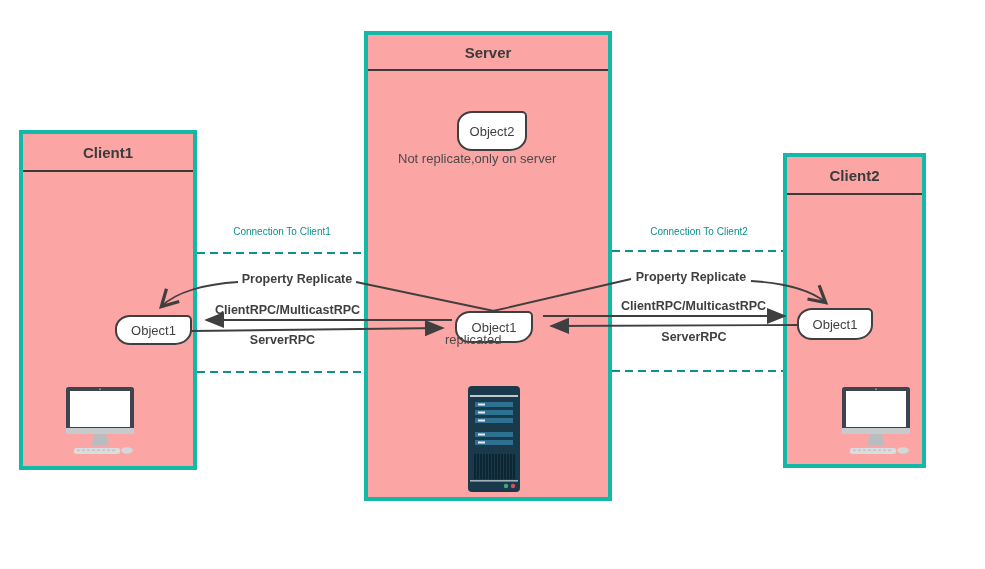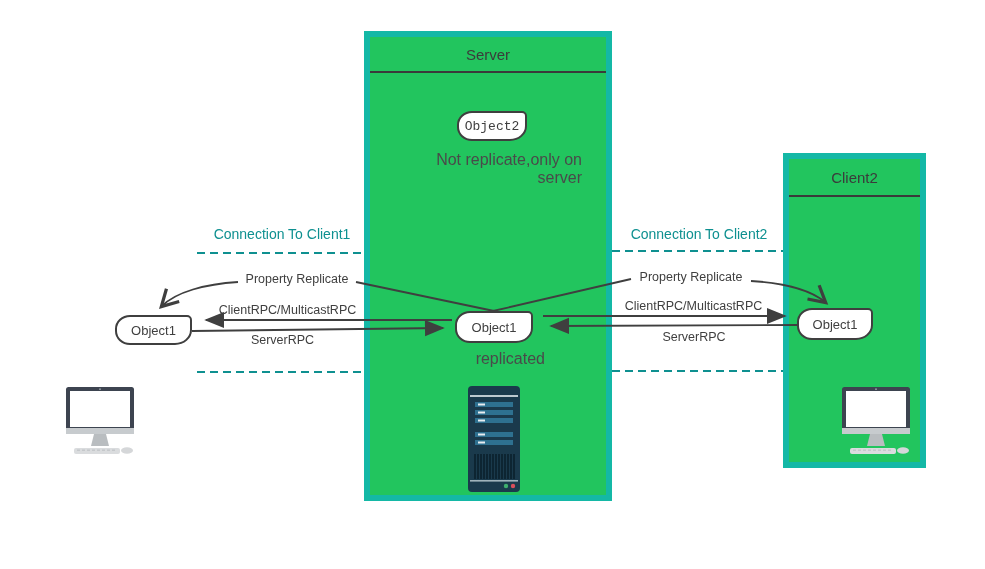--- a/index.html
+++ b/index.html
@@ -1,40 +1,43 @@
 <!DOCTYPE html>
 <html><head>
 <meta charset="utf-8">
 <style>
   html,body{margin:0;padding:0;background:#ffffff;}
   .canvas{
     position:relative;width:985px;height:569px;background:#ffffff;overflow:hidden;
     font-family:"Liberation Sans","DejaVu Sans",sans-serif;color:#3f3f3f;
   }
-  .frame{position:absolute;border:6px solid #14b8a6;background:#22c55e;box-sizing:border-box;z-index:1;}
+  .frame{position:absolute;border:4px solid #14b8a6;background:#fca5a5;box-sizing:border-box;z-index:1;font-weight:bold;}
   .frame-header{border-bottom:2px solid #3a3a3a;display:flex;align-items:center;justify-content:center;
     font-size:15px;color:#3b3b3b;box-sizing:border-box;}
   .blob{position:absolute;border:2px solid #3f3f3f;background:#ffffff;box-sizing:border-box;
     border-radius:15px 5px 17px 15px / 14px 5px 15px 14px;
     display:flex;align-items:center;justify-content:center;font-size:13px;color:#3f3f3f;z-index:4;}
-  .caption{position:absolute;font-size:16px;color:#4a4a4a;text-align:right;z-index:4;}
-  .edge-label{position:absolute;font-size:12.5px;color:#3f3f3f;text-align:center;z-index:5;background:transparent;}
-  .conn-label{position:absolute;font-size:14px;color:#0e9090;text-align:center;z-index:5;}
+  .caption{position:absolute;font-size:13px;color:#4a4a4a;text-align:left;z-index:4;}
+  .edge-label{position:absolute;font-size:12.5px;color:#3f3f3f;text-align:center;z-index:5;background:transparent;font-weight:bold;}
+  .conn-label{position:absolute;font-size:10px;color:#0e9090;text-align:center;z-index:5;}
   .dash{position:absolute;height:2px;z-index:2;
     background:repeating-linear-gradient(90deg,#0e9090 0 8px,transparent 8px 13px);}
   .wires{position:absolute;left:0;top:0;width:985px;height:569px;z-index:3;pointer-events:none;}
   .icon-wrap{position:absolute;z-index:2;}
   .watermark{position:absolute;left:838px;top:538px;width:145px;font-size:14px;color:#bfbfbf;
     text-align:right;z-index:6;letter-spacing:.5px;}
 </style>
 </head>
 <body>
 
 <div class="canvas">
 
+  <div class="frame" style="left:19px;top:130px;width:178px;height:340px;">
+    <div class="frame-header" style="height:38px;">Client1</div>
+  </div>
 
   <div class="frame" style="left:364px;top:31px;width:248px;height:470px;">
     <div class="frame-header" style="height:36px;">Server</div>
   </div>
 
   <div class="frame" style="left:783px;top:153px;width:143px;height:315px;">
     <div class="frame-header" style="height:38px;">Client2</div>
   </div>
 
   <div class="dash" style="left:197px;top:252px;width:167px;"></div>
@@ -67,25 +70,25 @@
     <path d="M797,325 L551,326" fill="none" stroke="#3f3f3f" stroke-width="1.8" marker-end="url(#mF)"></path>
   </svg>
 
   <div class="edge-label" style="left:237px;top:272px;width:120px;">Property Replicate</div>
   <div class="edge-label" style="left:210px;top:303px;width:155px;">ClientRPC/MulticastRPC</div>
   <div class="edge-label" style="left:240px;top:333px;width:85px;">ServerRPC</div>
   <div class="edge-label" style="left:630px;top:270px;width:122px;">Property Replicate</div>
   <div class="edge-label" style="left:616px;top:299px;width:155px;">ClientRPC/MulticastRPC</div>
   <div class="edge-label" style="left:658px;top:330px;width:72px;">ServerRPC</div>
 
-  <div class="blob" style="left:457px;top:111px;width:70px;height:30px;font-family:Liberation Mono, monospace;">Object2</div>
+  <div class="blob" style="left:457px;top:111px;width:70px;height:40px;">Object2</div>
   <div class="caption" style="left:398px;top:151px;width:184px;">Not replicate,only on server</div>
 
   <div class="blob" style="left:455px;top:311px;width:78px;height:32px;">Object1</div>
-  <div class="caption" style="left:445px;top:350px;width:100px;">replicated</div>
+  <div class="caption" style="left:445px;top:332px;width:100px;">replicated</div>
 
   <div class="blob" style="left:115px;top:315px;width:77px;height:30px;">Object1</div>
   <div class="blob" style="left:797px;top:308px;width:76px;height:32px;">Object1</div>
 
   <div class="icon-wrap" style="left:468px;top:386px;width:52px;height:106px;">
     <svg width="52" height="106" viewBox="0 0 52 106">
       <rect x="0" y="0" width="52" height="106" rx="4" fill="#1a3a4c"></rect>
       <rect x="2" y="9" width="48" height="2" fill="#bcc9cf"></rect>
       <rect x="7" y="16" width="38" height="5" fill="#2e7190"></rect>
         <rect x="10" y="17.5" width="7" height="2" fill="#e8eef1"></rect>

